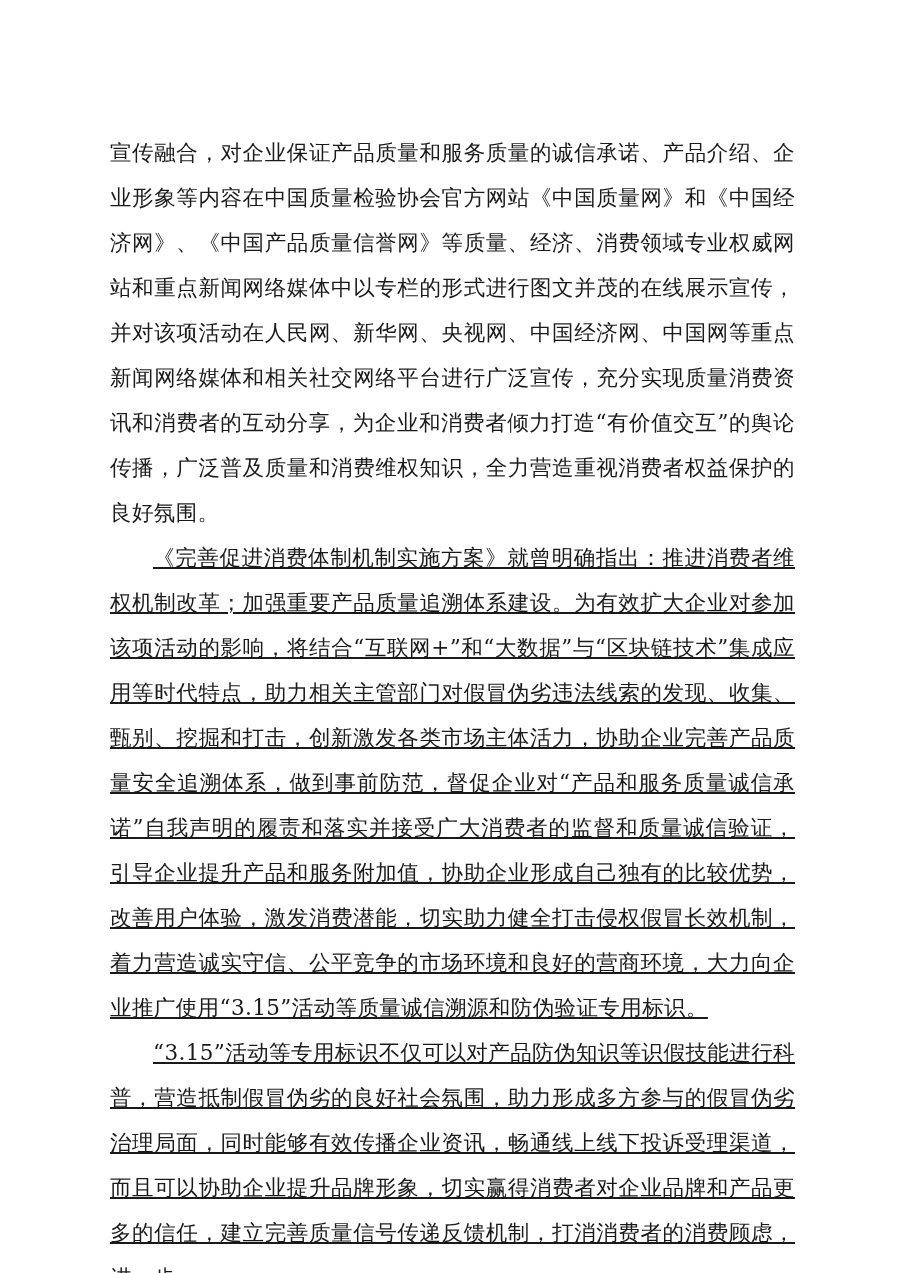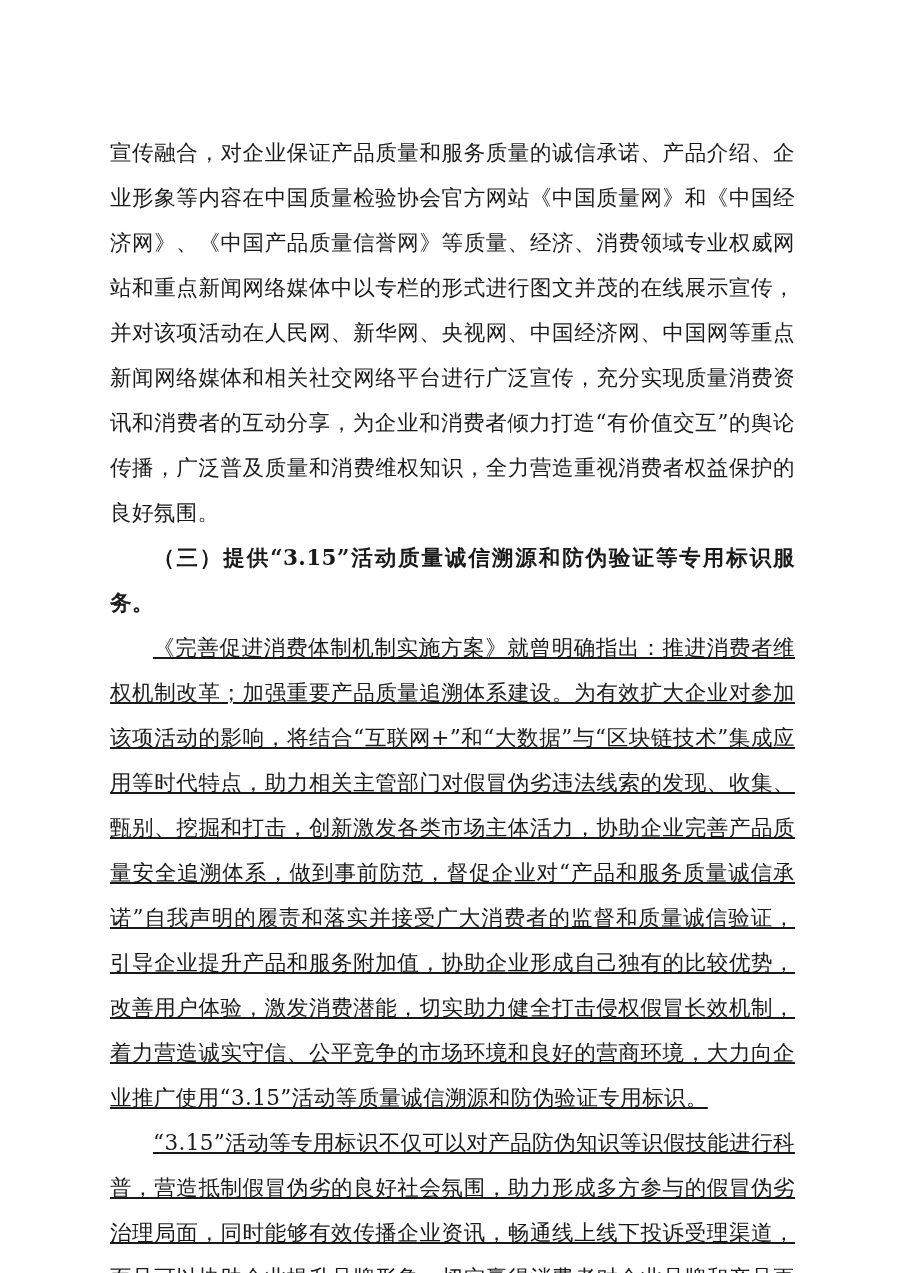--- a/index.html
+++ b/index.html
@@ -60,19 +60,18 @@
     display: inline-block;
     transform: translateX(-98px);
   }
 </style>
 </head>
 <body>
 
 <div class="page">
   <div class="doc-body">
     <p class="para">宣传融合，对企业保证产品质量和服务质量的诚信承诺、产品介绍、企业形象等内容在中国质量检验协会官方网站《中国质量网》和《中国经济网》、《中国产品质量信誉网》等质量、经济、消费领域专业权威网站和重点新闻网络媒体中以专栏的形式进行图文并茂的在线展示宣传，并对该项活动在人民网、新华网、央视网、中国经济网、中国网等重点新闻网络媒体和相关社交网络平台进行广泛宣传，充分实现质量消费资讯和消费者的互动分享，为企业和消费者倾力打造“有价值交互”的舆论传播，广泛普及质量和消费维权知识，全力营造重视消费者权益保护的良好氛围。</p>
-    <p class="heading">（三）提供“3.15”活动质量诚信溯源和防伪验证等专用标识服务。</p>
     <p class="indent2">《完善促进消费体制机制实施方案》就曾明确指出：推进消费者维权机制改革；加强重要产品质量追溯体系建设。为有效扩大企业对参加该项活动的影响，将结合“互联网+”和“大数据”与“区块链技术”集成应用等时代特点，助力相关主管部门对假冒伪劣违法线索的发现、收集、甄别、挖掘和打击，创新激发各类市场主体活力，协助企业完善产品质量安全追溯体系，做到事前防范，督促企业对“产品和服务质量诚信承诺”自我声明的履责和落实并接受广大消费者的监督和质量诚信验证，引导企业提升产品和服务附加值，协助企业形成自己独有的比较优势，改善用户体验，激发消费潜能，切实助力健全打击侵权假冒长效机制，着力营造诚实守信、公平竞争的市场环境和良好的营商环境，大力向企业推广使用“3.15”活动等质量诚信溯源和防伪验证专用标识。</p>
     <p class="indent2">“3.15”活动等专用标识不仅可以对产品防伪知识等识假技能进行科普，营造抵制假冒伪劣的良好社会氛围，助力形成多方参与的假冒伪劣治理局面，同时能够有效传播企业资讯，畅通线上线下投诉受理渠道，而且可以协助企业提升品牌形象，切实赢得消费者对企业品牌和产品更多的信任，建立完善质量信号传递反馈机制，打消消费者的消费顾虑，进一步</p>
   </div>
 </div>
 
 <div class="page-number"><span class="pn-inner">—  14  —</span></div>
 
 </body></html>

